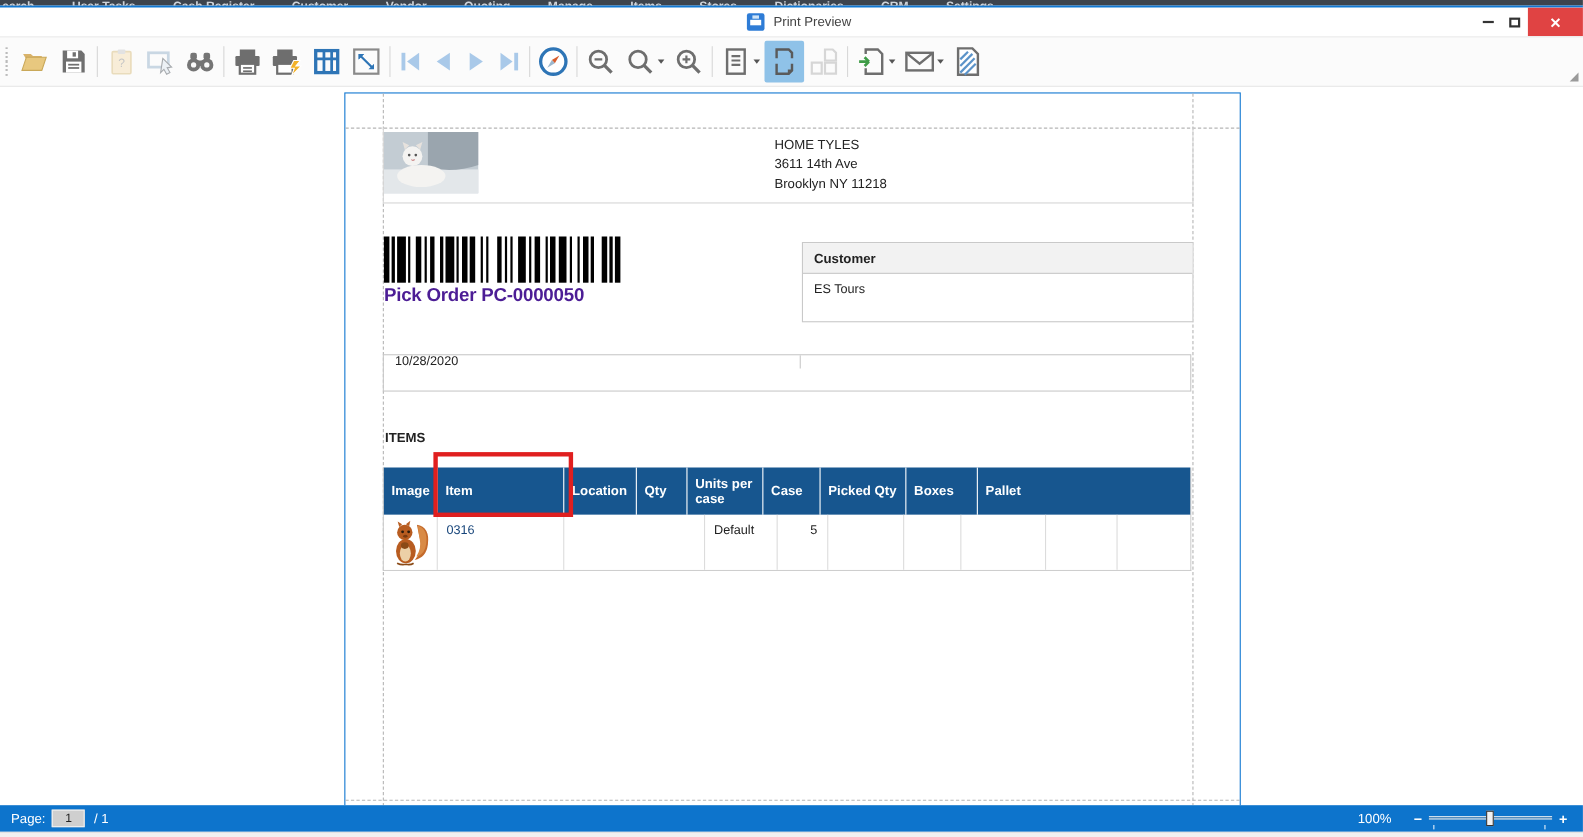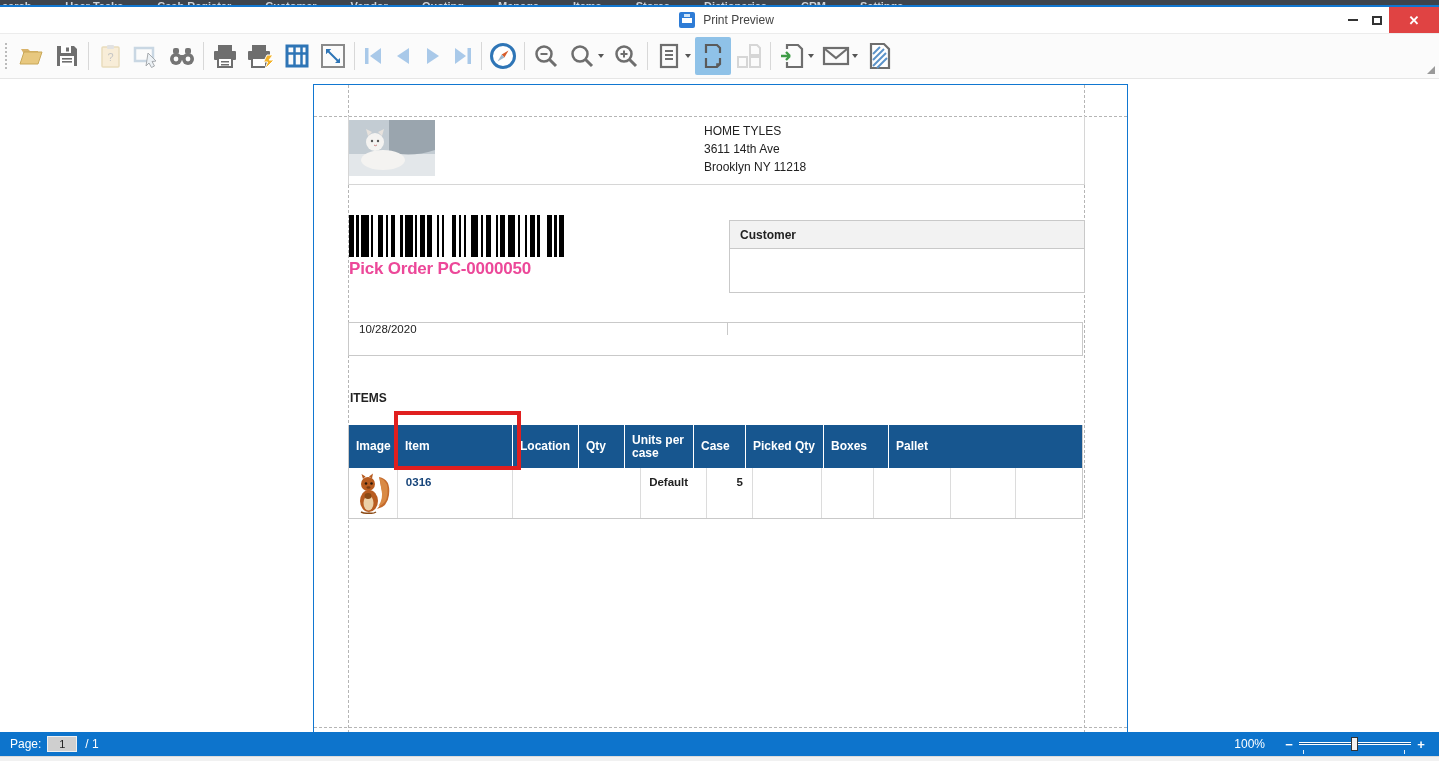--- a/index.html
+++ b/index.html
@@ -51,21 +51,21 @@
   .doc { position:absolute; left:0; top:0; right:0; bottom:0; color:#1a1a1a; }
   .hdr-box { position:absolute; left:34px; top:31px; width:737px; height:69px;
     border:1px solid #d6d6d6; border-top:none; }
   .logo { position:absolute; left:35px; top:35px; width:86px; height:56px; }
   .company { position:absolute; left:390px; top:37px; font-size:12px; line-height:18px; color:#222; }
   .contact { position:absolute; left:580px; top:37px; font-size:11.5px; line-height:18px; color:#222; }
   .contact b { font-weight:bold; }
 
   .barcode { position:absolute; left:35px; top:130px; width:218px; height:42px; font-size:0; }
   .barcode i { display:inline-block; height:100%; }
-  .doc-title { position:absolute; left:35px; top:174px; font-size:17px; font-weight:bold; color:#ec4899;
+  .doc-title { position:absolute; left:35px; top:174px; font-size:17px; font-weight:bold; color:#4c1d95;
     letter-spacing:-0.2px; }
 
   .panel { position:absolute; border:1px solid #c9c9c9; background:#fff; }
   .panel-hdr { height:28px; background:#f2f2f2; border-bottom:1px solid #c9c9c9;
     font-size:12px; font-weight:bold; color:#222; display:flex; align-items:center; padding-left:10px; }
   .customer-panel { left:415px; top:135px; width:356px; height:73px; }
   .customer-body { padding:7px 10px; font-size:11.5px; line-height:15px; color:#222; }
 
   .info-table { position:absolute; left:34px; top:237px; width:735px; border:1px solid #c9c9c9; }
   .info-hdr { display:flex; height:27px; background:#f2f2f2; border-bottom:1px solid #c9c9c9; }
@@ -76,21 +76,21 @@
   .c-date { width:379px; border-right:1px solid #c9c9c9; }
   .c-picker { flex:1; }
 
   .items-label { position:absolute; left:36px; top:306px; font-size:12px; font-weight:bold; color:#222; }
 
   .items-table { position:absolute; left:34px; top:340px; width:735px; border:1px solid #c9c9c9; border-top:none; }
   .it-hdr { display:flex; height:43px; background:#17568f; }
   .it-hdr .hcell { color:#fff; font-size:12px; font-weight:bold; display:flex; align-items:center;
     padding-left:7px; border-right:1px solid #fff; line-height:13px; }
   .it-hdr .hcell:last-child { border-right:none; }
-  .it-row { display:flex; height:50px; background:#fff;font-weight:bold; }
+  .it-row { display:flex; height:50px; background:#fff; }
   .it-row .bcell { border-right:1px solid #dcdcdc; font-size:11.5px; color:#222; display:flex;
     align-items:flex-start; padding:8px 0 0 8px; }
   .it-row .bcell:last-child { border-right:none; }
   .w-image{width:49px;} .w-item{width:115px;} .w-desc{width:129px;} .w-loc{width:66px;}
   .w-qty{width:46px;} .w-upc{width:69px;} .w-case{width:52px;} .w-picked{width:78px;text-align:right;}
   .w-boxes{width:65px;} .w-pallet{width:66px;}
   .bcell.w-image { padding:3px 2px; align-items:center; justify-content:center; }
   .bcell.w-item { color:#17457a; }
   .bcell.w-qty { justify-content:flex-end; padding-right:9px; }
 
@@ -385,20 +385,21 @@
           <div>3611 14th Ave</div>
           <div>Brooklyn NY 11218</div>
         </div>
 
         <div class="barcode" id="barcode"><i style="width: 2.24719%; background: rgb(0, 0, 0);"></i><i style="width: 1.1236%; background: transparent;"></i><i style="width: 1.1236%; background: rgb(0, 0, 0);"></i><i style="width: 1.1236%; background: transparent;"></i><i style="width: 3.37079%; background: rgb(0, 0, 0);"></i><i style="width: 1.1236%; background: transparent;"></i><i style="width: 1.1236%; background: rgb(0, 0, 0);"></i><i style="width: 2.24719%; background: transparent;"></i><i style="width: 2.24719%; background: rgb(0, 0, 0);"></i><i style="width: 1.1236%; background: transparent;"></i><i style="width: 1.1236%; background: rgb(0, 0, 0);"></i><i style="width: 1.1236%; background: transparent;"></i><i style="width: 2.24719%; background: rgb(0, 0, 0);"></i><i style="width: 2.24719%; background: transparent;"></i><i style="width: 1.1236%; background: rgb(0, 0, 0);"></i><i style="width: 1.1236%; background: transparent;"></i><i style="width: 3.37079%; background: rgb(0, 0, 0);"></i><i style="width: 1.1236%; background: transparent;"></i><i style="width: 1.1236%; background: rgb(0, 0, 0);"></i><i style="width: 1.1236%; background: transparent;"></i><i style="width: 2.24719%; background: rgb(0, 0, 0);"></i><i style="width: 1.1236%; background: transparent;"></i><i style="width: 2.24719%; background: rgb(0, 0, 0);"></i><i style="width: 2.24719%; background: transparent;"></i><i style="width: 1.1236%; background: rgb(0, 0, 0);"></i><i style="width: 1.1236%; background: transparent;"></i><i style="width: 1.1236%; background: rgb(0, 0, 0);"></i><i style="width: 3.37079%; background: transparent;"></i><i style="width: 2.24719%; background: rgb(0, 0, 0);"></i><i style="width: 1.1236%; background: transparent;"></i><i style="width: 1.1236%; background: rgb(0, 0, 0);"></i><i style="width: 1.1236%; background: transparent;"></i><i style="width: 1.1236%; background: rgb(0, 0, 0);"></i><i style="width: 2.24719%; background: transparent;"></i><i style="width: 3.37079%; background: rgb(0, 0, 0);"></i><i style="width: 1.1236%; background: transparent;"></i><i style="width: 1.1236%; background: rgb(0, 0, 0);"></i><i style="width: 1.1236%; background: transparent;"></i><i style="width: 2.24719%; background: rgb(0, 0, 0);"></i><i style="width: 2.24719%; background: transparent;"></i><i style="width: 1.1236%; background: rgb(0, 0, 0);"></i><i style="width: 1.1236%; background: transparent;"></i><i style="width: 2.24719%; background: rgb(0, 0, 0);"></i><i style="width: 1.1236%; background: transparent;"></i><i style="width: 3.37079%; background: rgb(0, 0, 0);"></i><i style="width: 1.1236%; background: transparent;"></i><i style="width: 1.1236%; background: rgb(0, 0, 0);"></i><i style="width: 2.24719%; background: transparent;"></i><i style="width: 1.1236%; background: rgb(0, 0, 0);"></i><i style="width: 1.1236%; background: transparent;"></i><i style="width: 2.24719%; background: rgb(0, 0, 0);"></i><i style="width: 1.1236%; background: transparent;"></i><i style="width: 1.1236%; background: rgb(0, 0, 0);"></i><i style="width: 3.37079%; background: transparent;"></i><i style="width: 2.24719%; background: rgb(0, 0, 0);"></i><i style="width: 1.1236%; background: transparent;"></i><i style="width: 1.1236%; background: rgb(0, 0, 0);"></i><i style="width: 1.1236%; background: transparent;"></i><i style="width: 2.24719%; background: rgb(0, 0, 0);"></i><i style="width: 1.1236%; background: transparent;"></i></div>
         <div class="doc-title">Pick Order PC-0000050</div>
 
         <div class="panel customer-panel">
           <div class="panel-hdr">Customer</div>
           <div class="customer-body">
+            <div>ES Tours</div>
           </div>
         </div>
 
         <div class="info-table">
           <div class="info-body">
             <div class="cell c-date">10/28/2020</div>
             <div class="cell c-picker"></div>
           </div>
         </div>
 

